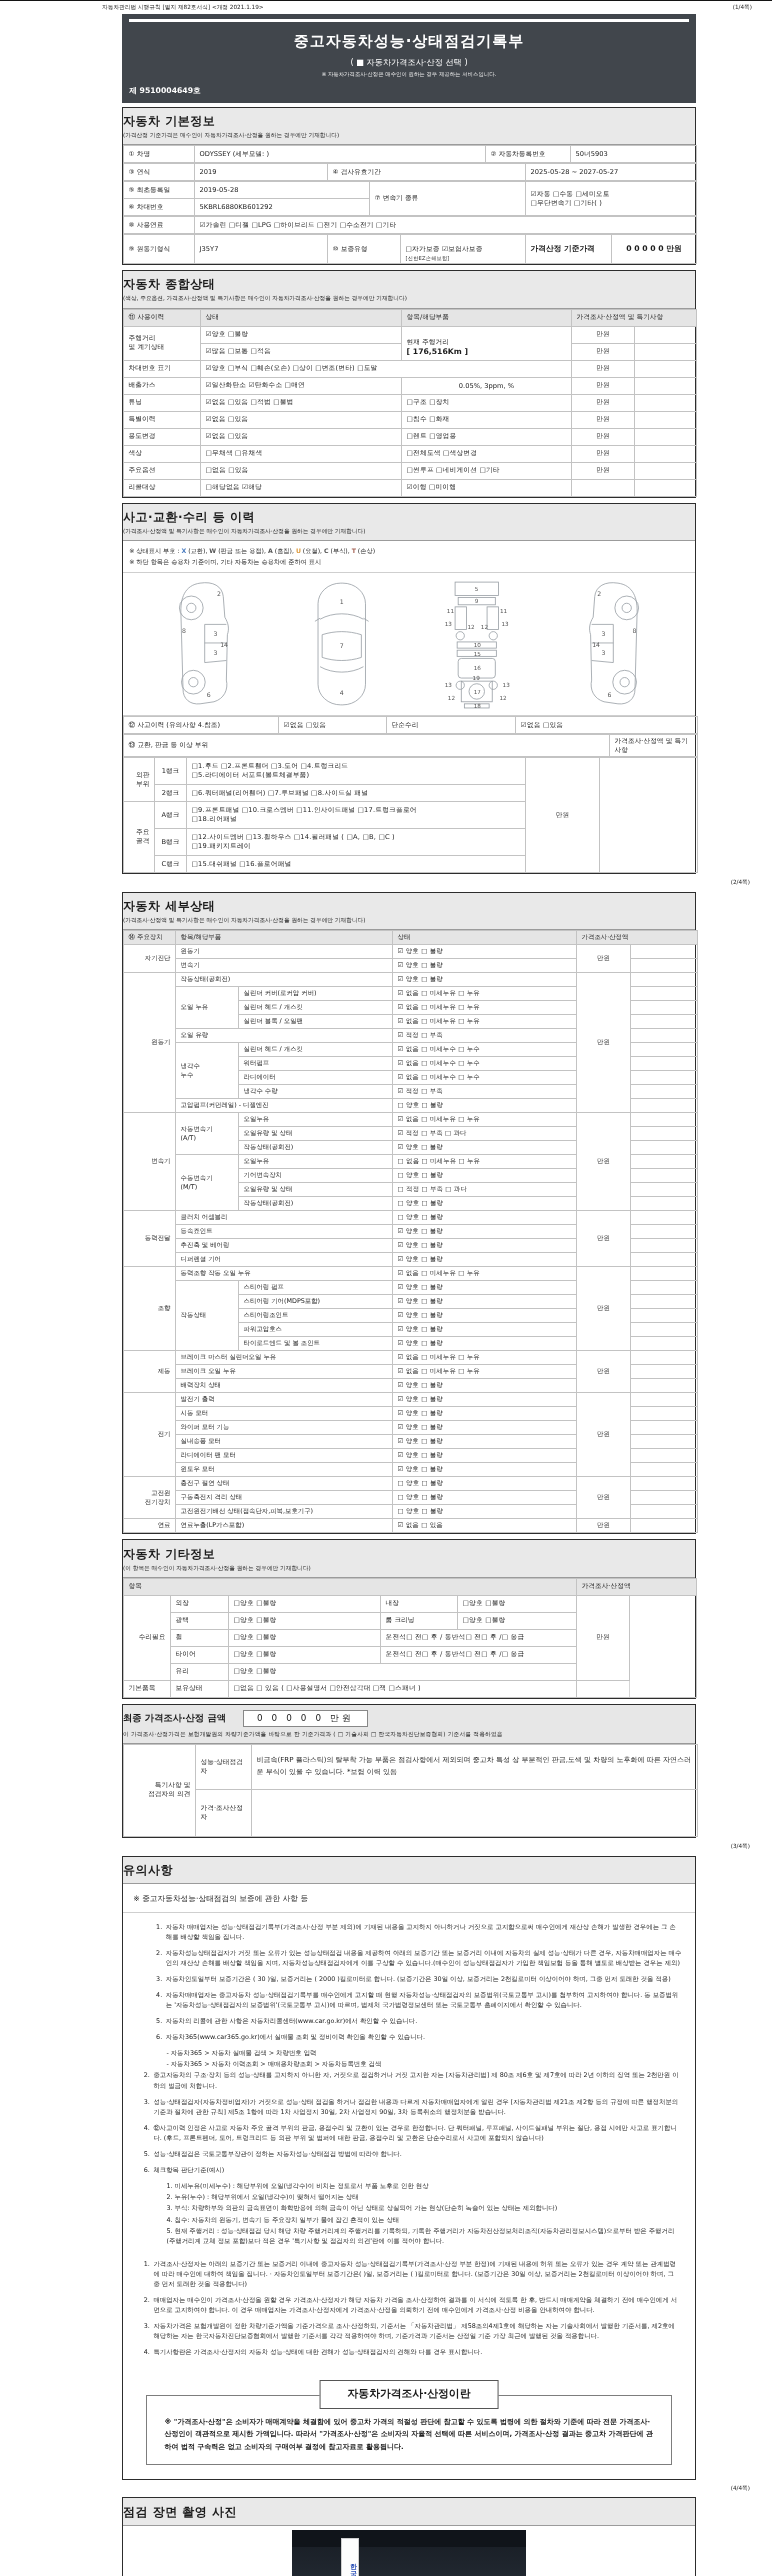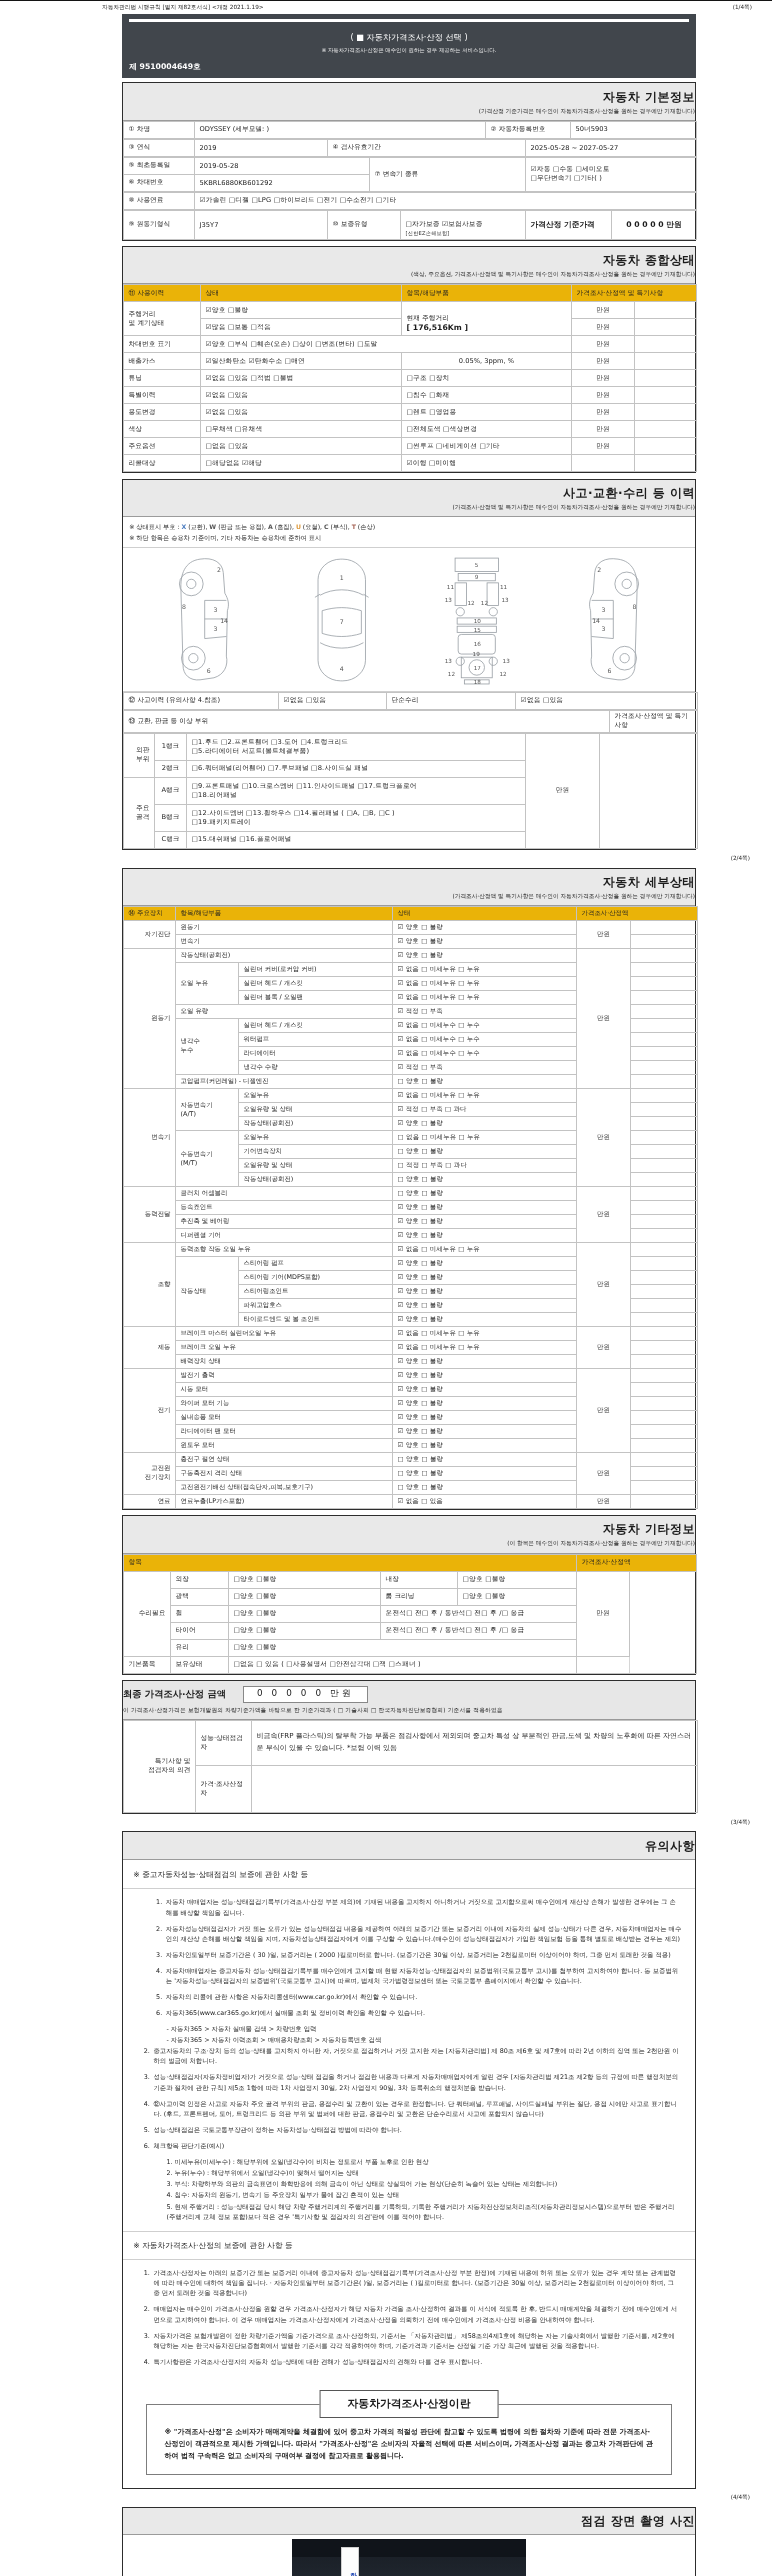--- a/index.html
+++ b/index.html
@@ -11,27 +11,27 @@
 .pagemark{position:relative;left:54px;text-align:right;font-size:5.7px;color:#222;margin:1.5px 0 4.6px}
 
 .dhead{background:#41464c;color:#fff;padding:4.1px 7.2px 6.2px;margin-bottom:4.1px}
 .dhead .stripe{height:2.6px;background:#fff;margin:1px 0 10.3px}
 .dhead h1{text-align:center;font-size:15px;font-weight:bold;letter-spacing:1px}
 .dhead .sub{text-align:center;font-size:8.2px;margin-top:5.2px}
 .dhead .note{text-align:center;font-size:5.4px;color:#e9e9e9;margin-top:3.6px}
 .dhead .docno{font-size:7.7px;font-weight:bold;margin-top:8.2px}
 
 .sec{border:1.5px solid #2d2d2d;margin-bottom:5.2px;background:#fff}
-.sech{background:#e9e9e9;text-align:right;padding:5.2px 0 4.1px;border-bottom:0.5px solid #9b9b9b}
+.sech{background:#e9e9e9;text-align:left;padding:5.2px 0 4.1px;border-bottom:0.5px solid #9b9b9b}
 .sech .t{font-size:12px;font-weight:bold;letter-spacing:0.5px}
 .sech .s{font-size:5.7px;color:#222;margin-top:2.1px}
 table{width:100%;border-collapse:collapse;table-layout:fixed}
 td{border:0.5px solid #c3c3c3;font-size:6.7px;padding:1.5px 4.6px;height:17px;
  vertical-align:middle;white-space:pre-line;overflow:hidden}
-td.ch{background:#eab308}
+td.ch{background:#e5e5e5}
 .lb{color:#222}
 .ck{letter-spacing:0.2px}
 .mw{text-align:center;color:#333}
 .ctr{text-align:center}
 .big{font-size:7.7px;font-weight:bold}
 .small{font-size:5.2px;color:#333}
 .dense td{height:14px;padding:1px 4.6px;font-size:6.4px}
 .gcell{text-align:right;color:#222}
 .scell{color:#222}
 .bcell{border-left:0.5px solid #d6d6d6}
@@ -73,20 +73,21 @@
 
 <div class="metabar">
   <span>자동차관리법 시행규칙 [별지 제82호서식] &lt;개정 2021.1.19&gt;</span>
   <span>(1/4쪽)</span>
 </div>
 
 <div class="page">
 
   <div class="dhead">
     <div class="stripe"></div>
+    <h1>중고자동차성능·상태점검기록부</h1>
     <div class="sub">( ■ 자동차가격조사·산정 선택 )</div>
     <div class="note">※ 자동차가격조사·산정은 매수인이 원하는 경우 제공하는 서비스입니다.</div>
     <div class="docno">제 9510004649호</div>
   </div>
 
   <div class="sec">
     <div class="sech">
       <div class="t">자동차 기본정보</div>
       <div class="s">(가격산정 기준가격은 매수인이 자동차가격조사·산정을 원하는 경우에만 기재합니다)</div>
     </div>
@@ -856,21 +857,20 @@
           <div class="nitem">
             <span class="num">6.</span>
             <span>체크항목 판단기준(예시)</span>
           </div>
           <div class="nsub">1.  미세누유(미세누수) : 해당부위에 오일(냉각수)이 비치는 정도로서 부품 노후로 인한 현상</div>
           <div class="nsub">2.  누유(누수) : 해당부위에서 오일(냉각수)이 맺혀서 떨어지는 상태</div>
           <div class="nsub">3.  부식: 차량하부와 외판의 금속표면이 화학반응에 의해 금속이 아닌 상태로 상실되어 가는 현상(단순히 녹슬어 있는 상태는 제외합니다)</div>
           <div class="nsub">4.  침수: 자동차의 원동기, 변속기 등 주요장치 일부가 물에 잠긴 흔적이 있는 상태</div>
           <div class="nsub">5.  현재 주행거리 : 성능·상태점검 당시 해당 차량 주행거리계의 주행거리를 기록하되, 기록한 주행거리가 자동차전산정보처리조직(자동차관리정보시스템)으로부터 받은 주행거리(주행거리계 교체 정보 포함)보다 적은 경우 '특기사항 및 점검자의 의견'란에 이를 적어야 합니다.</div>
         </div>
-        <div class="nheader sephdr">※ 자동차가격조사·산정의 보증에 관한 사항 등</div>
         <div class="nitems">
           <div class="nitem">
             <span class="num">1.</span>
             <span>가격조사·산정자는 아래의 보증기간 또는 보증거리 이내에 중고자동차 성능·상태점검기록부(가격조사·산정 부분 한정)에 기재된 내용에 허위 또는 오류가 있는 경우 계약 또는 관계법령에 따라 매수인에 대하여 책임을 집니다.  · 자동차인도일부터 보증기간은(      )일, 보증거리는 (      )킬로미터로 합니다. (보증기간은 30일 이상, 보증거리는 2천킬로미터 이상이어야 하며, 그 중 먼저 도래한 것을 적용합니다)</span>
           </div>
           <div class="nitem">
             <span class="num">2.</span>
             <span>매매업자는 매수인이 가격조사·산정을 원할 경우 가격조사·산정자가 해당 자동차 가격을 조사·산정하여 결과를 이 서식에 적도록 한 후, 반드시 매매계약을 체결하기 전에 매수인에게 서면으로 고지하여야 합니다. 이 경우 매매업자는 가격조사·산정자에게 가격조사·산정을 의뢰하기 전에 매수인에게 가격조사·산정 비용을 안내하여야 합니다.</span>
           </div>
           <div class="nitem">

